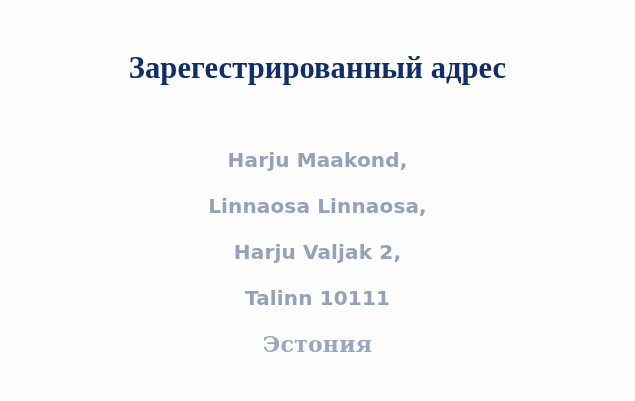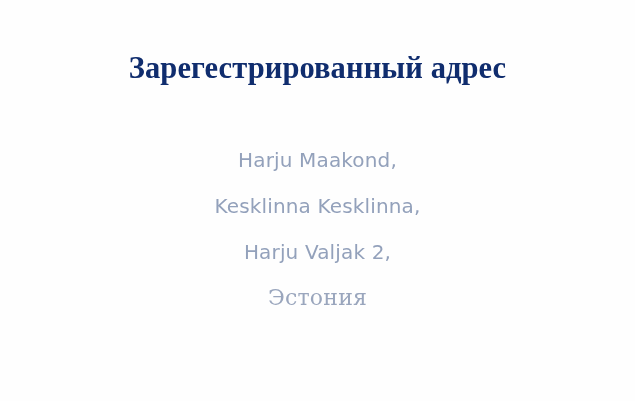--- a/index.html
+++ b/index.html
@@ -47,21 +47,21 @@
     top: 137px;
     width: 635px;
     text-align: center;
   }
 
   .address-line {
     display: block;
     width: 635px;
     text-align: center;
     font-family: "DejaVu Sans", "Liberation Sans", sans-serif;
-    font-weight: 400;
+    font-weight: 700;
     font-size: 20px;
     line-height: 46px;
     letter-spacing: 0.15px;
     color: #93a1bb;
     white-space: nowrap;
   }
 
   
   .address-line.is-cyrillic-fallback {
     font-family: "DejaVu Serif", "Liberation Serif", serif;
@@ -72,18 +72,19 @@
 </style>
 </head>
 <body>
 
 <div class="page">
 
   <h1 class="address-title">Зарегестрированный адрес</h1>
 
   <div class="address-block">
     <span class="address-line">Harju Maakond,</span>
-    <span class="address-line">Kesklinna Kesklinna,</span>
+    <span class="address-line">Linnaosa Linnaosa,</span>
     <span class="address-line">Harju Valjak 2,</span>
+    <span class="address-line">Talinn 10111</span>
     <span class="address-line is-cyrillic-fallback">Эстония</span>
   </div>
 
 </div>
 
 </body></html>

